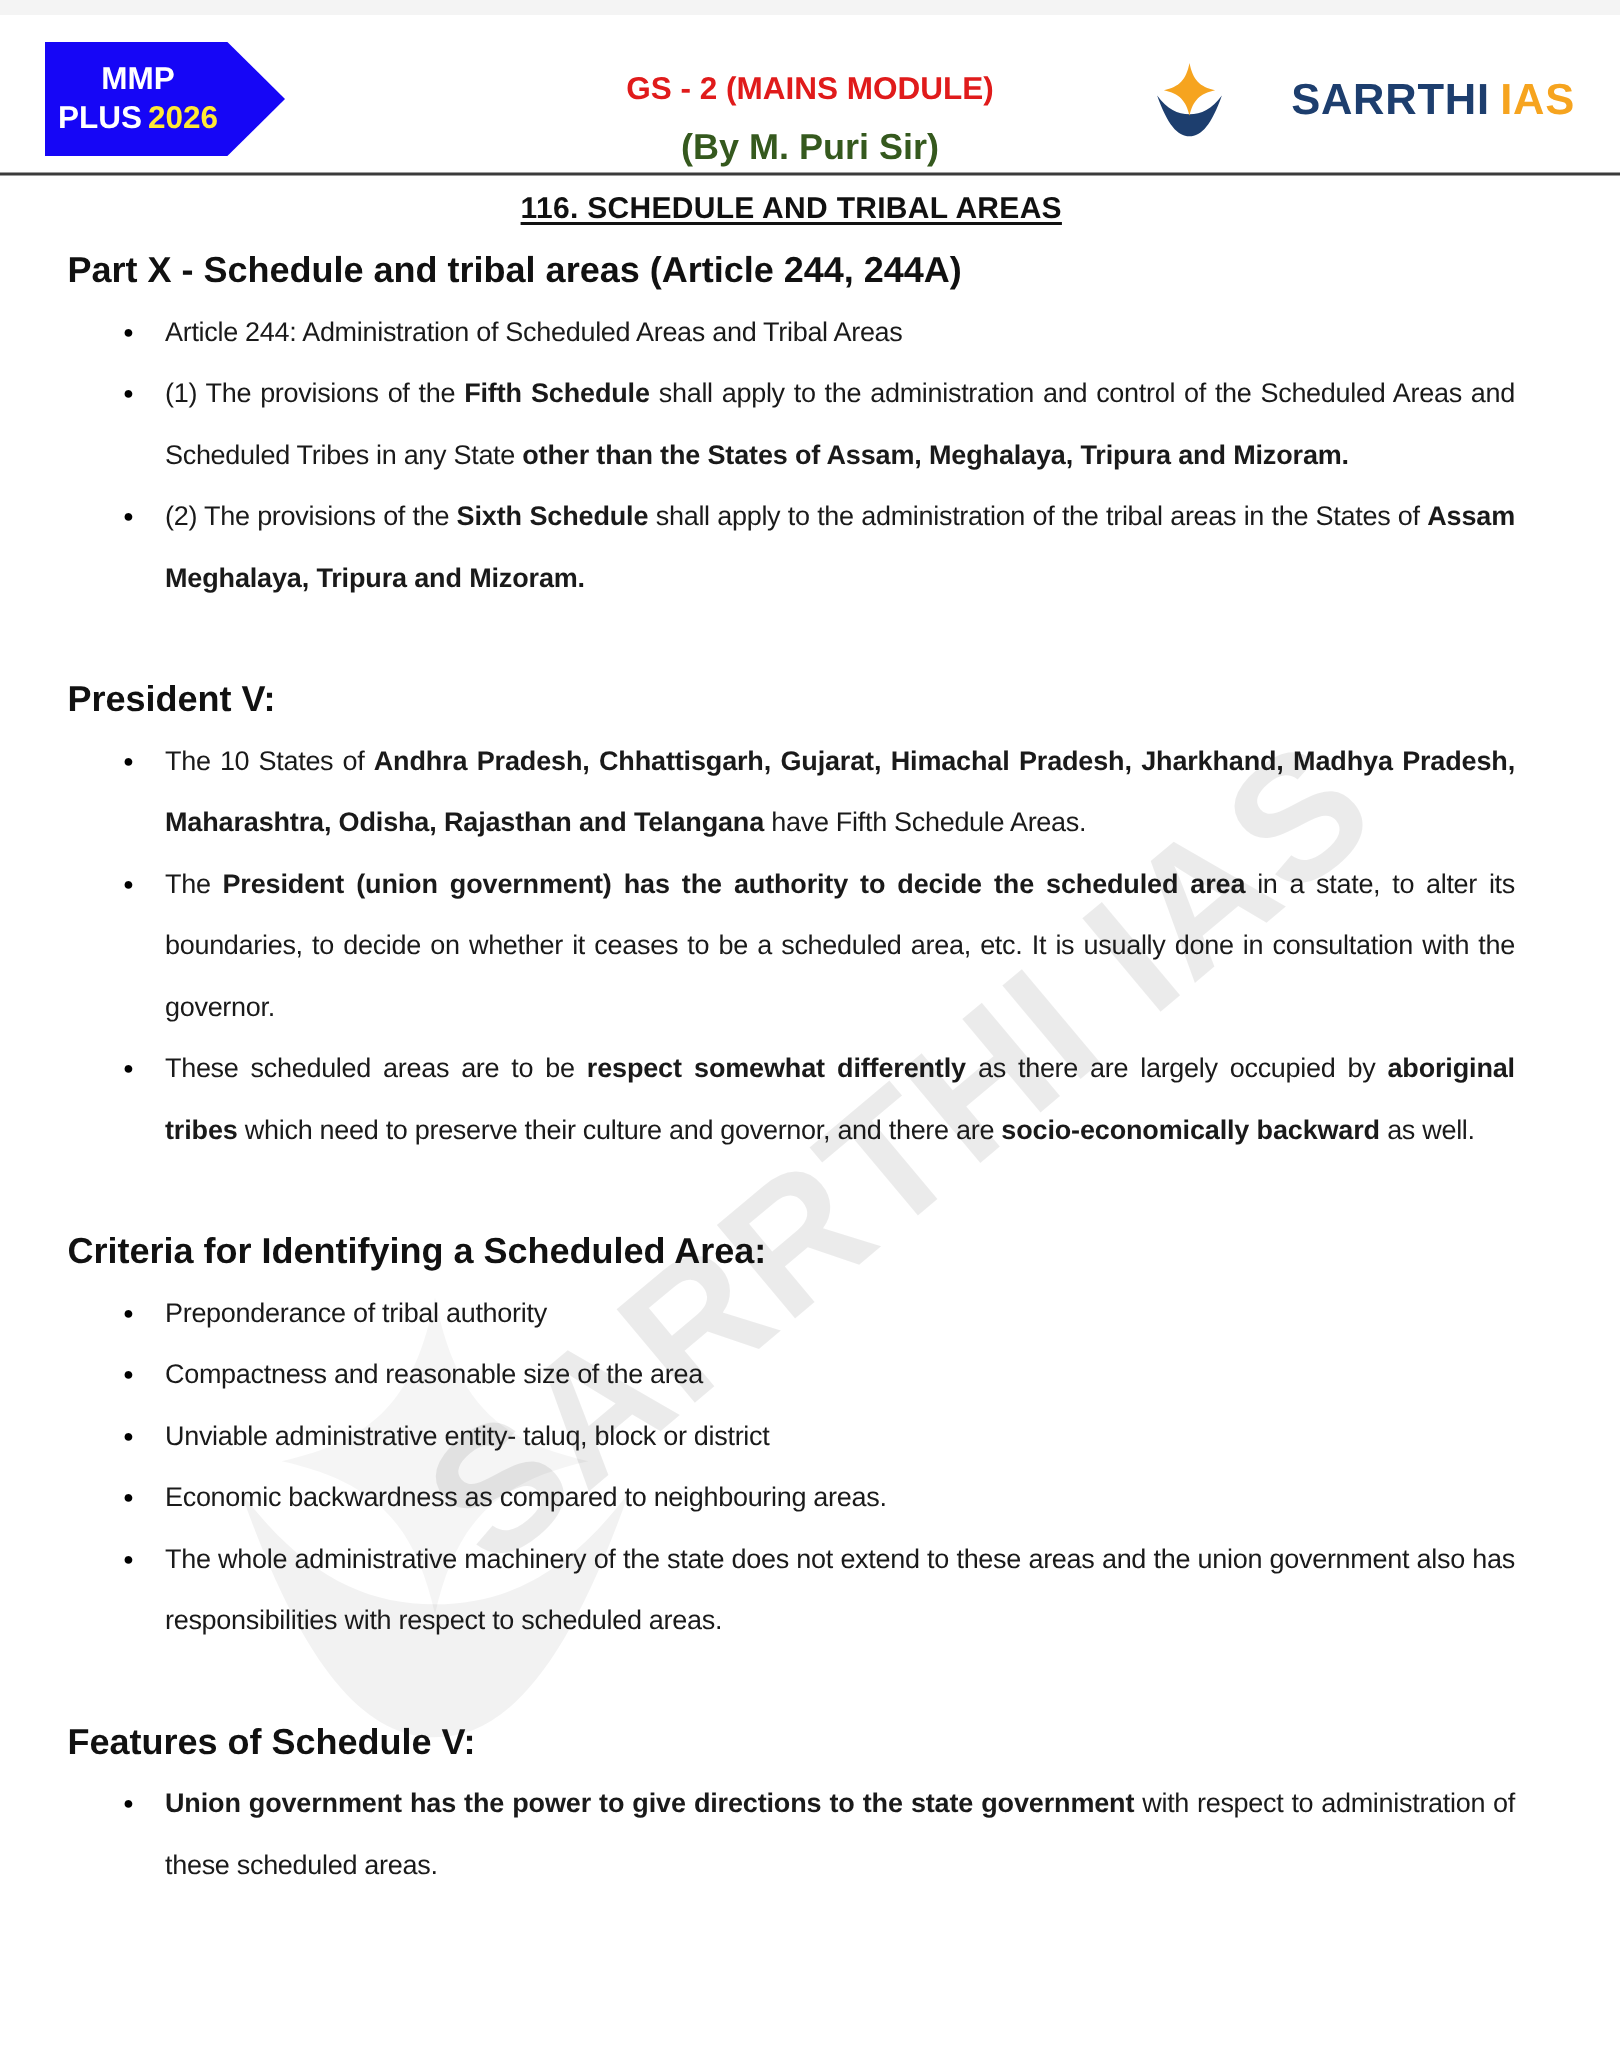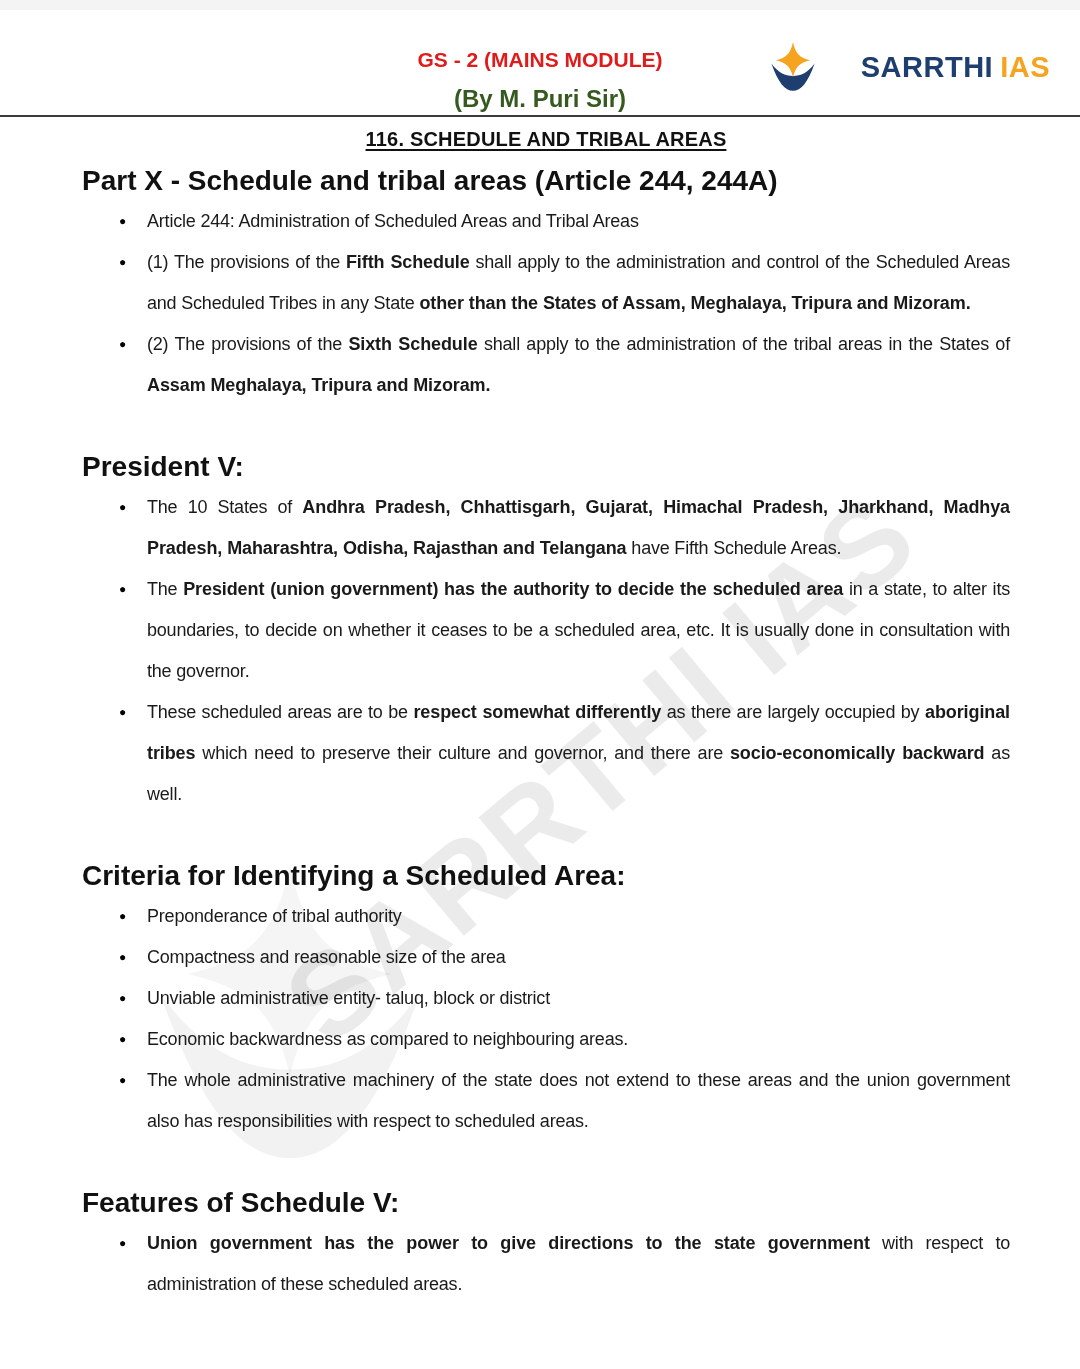--- a/index.html
+++ b/index.html
@@ -54,41 +54,47 @@
   .wm-text{
     position:absolute;left:170px;top:700px;width:860px;text-align:center;
     transform:rotate(-40deg);
     font-size:118px;font-weight:bold;letter-spacing:2px;white-space:nowrap;
     color:var(--watermark-gray);
   }
   .wm-icon{position:absolute;left:140px;top:865px;width:300px;height:300px;}
   .wm-icon .leaf{fill:rgba(0,0,0,0.05);}
   .wm-icon .star{fill:rgba(0,0,0,0.04);}
   
-  .main{position:relative;z-index:1;padding:2px 70px 0 82px;}
+  .main{position:relative;z-index:1;padding:2px 70px 0 45px;}
   .doc-title{
     margin:0;text-align:center;font-size:20px;line-height:41px;font-weight:bold;
     text-decoration:underline;text-decoration-thickness:2px;text-underline-offset:3px;
     letter-spacing:0.2px;color:#111;
   }
-  .sec-heading{font-size:28px;line-height:41px;font-weight:bold;color:#111;}
+  .sec-heading{font-size:24px;line-height:41px;font-weight:bold;color:#111;}
   .spacer{height:40px;}
   .bullet{display:flex;padding-left:37px;font-size:18px;line-height:41px;letter-spacing:-0.2px;}
   .bullet .dot{flex:0 0 28px;font-size:12px;line-height:41px;color:#000;}
   .bullet .btext{flex:1 1 auto;}
   .bullet.justify .btext{text-align:justify;}
   .bullet b{letter-spacing:-0.1px;}
 </style>
 </head>
 <body>
 
 <div class="page">
   <div class="top-strip"></div>
 
   <header class="header">
+    <div class="badge">
+      <div class="badge-inner">
+        <div class="badge-line1">MMP</div>
+        <div class="badge-line2"><span>PLUS</span><span class="badge-year">2026</span></div>
+      </div>
+    </div>
 
     <div class="course">
       <div class="course-title">GS - 2 (MAINS MODULE)</div>
       <div class="course-subtitle">(By M. Puri Sir)</div>
     </div>
 
     <div class="logo">
       <svg class="logo-icon" viewBox="0 0 40 44" aria-hidden="true">
         <path class="leaf" d="M1 19 C7 36 13 43 20 43 C27 43 33 36 39 19 C33 27 27 30 20 30 C13 30 7 27 1 19 Z"></path>
         <path class="star" d="M20 0 C22 10 26 14 35 16 C26 18 22 22 20 31 C18 22 14 18 5 16 C14 14 18 10 20 0 Z"></path>

